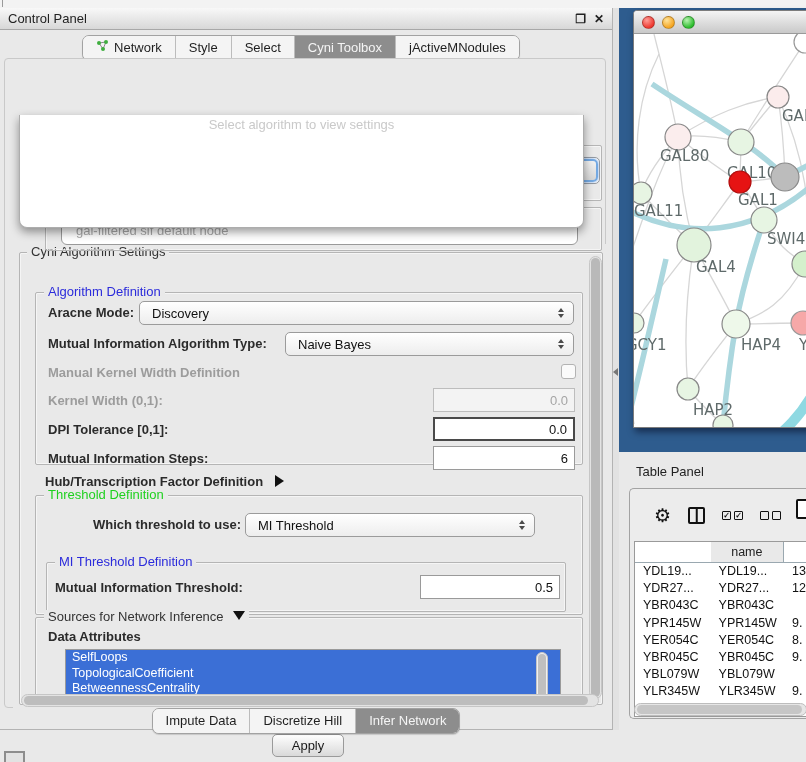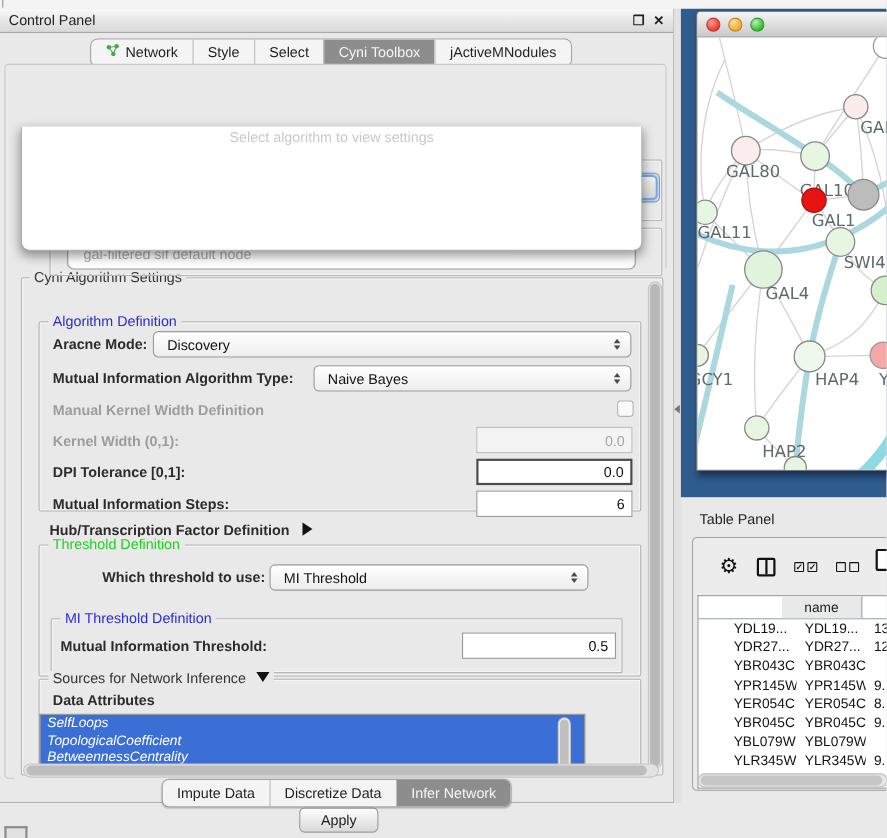--- a/index.html
+++ b/index.html
@@ -133,22 +133,22 @@
   .tri-down { display:inline-block; width:0; height:0; border-left:6px solid transparent; border-right:6px solid transparent; border-top:9px solid #111; vertical-align:1px; }
 
   #alg-box { left:22px; top:48px; width:548px; height:173px; }
   #thr-box { left:22px; top:251px; width:548px; height:120px; }
   #mi-box  { position:absolute; left:10px; top:66px; width:520px; height:50px; }
   #src-box { left:22px; top:373px; width:548px; height:86px; }
   .gb-title.blue { color:#2b2bdb; }
   .gb-title.green { color:#1fd11f; }
 
   #attr-list {
-    position:absolute; left:0; top:31px; width:496px; height:56px;
-    background:#3b6fd6; border:1px solid #9a9a9a; overflow:hidden;font-style:italic;
+    position:absolute; left:29px; top:31px; width:496px; height:56px;
+    background:#3b6fd6; border:1px solid #9a9a9a; overflow:hidden;
   }
   .attr-item { color:#ffffff; font-size:12.5px; line-height:15.6px; padding-left:6px; white-space:nowrap; }
   #attr-vscroll { position:absolute; right:12px; top:2px; width:12px; height:52px; background:#f0f0f0; border-radius:6px; }
   #attr-vscroll .vthumb { top:1px; bottom:1px; background:#bfbfbf; }
 
   #apply-btn {
     left:267px; top:675px; width:72px; height:23px;
     background:linear-gradient(#fefefe,#d9d9d9);
     border:1px solid #9a9a9a; border-radius:5px;
     font-size:13px; color:#1a1a1a; text-align:center; line-height:21px;
@@ -195,21 +195,21 @@
   .pairbox { display:flex; gap:3px; }
   .mini-box { width:9px; height:9px; border:1.5px solid #111; border-radius:1px; font-size:8px; line-height:8px; font-weight:bold; color:#111; text-align:center; }
   #icon-doc { position:absolute; right:-6px; top:6px; width:16px; height:20px; border:2.5px solid #111; background:#fff; border-radius:2px; }
 
   #data-table { position:absolute; left:4px; top:52px; width:173px; height:176px;
     background:#ffffff; border:1px solid #9a9a9a; border-right:none; overflow:hidden; }
   #thead { display:flex; height:21px; border-bottom:1px solid #9aa8b0; }
   .th { font-size:12.5px; color:#222; text-align:center; line-height:20px;
     border-right:1px solid #9aa8b0; background:#e9e9e9; overflow:hidden; white-space:nowrap; }
   .th.blue { background:#b8dcec;margin-top:26px; }
-  .tr { display:flex; height:17.2px;padding-left:24px; }
+  .tr { display:flex; height:17.2px; }
   .td { font-size:12.5px; color:#111; line-height:17px; padding-left:8px;
     overflow:hidden; white-space:nowrap; }
   #table-hscroll { position:absolute; left:4px; top:214px; width:173px; height:13px;
     background:#e6e6e6; border:1px solid #bdbdbd; border-radius:7px; }
   #table-hscroll .hthumb { left:2px; right:4px; background:#c6c6c6; }
 
   
   #partial-icon { left:4px; top:751px; width:21px; height:11px;
     border:2px solid #8d8d8d; border-bottom:none; background:#e2e2e2; }
 
@@ -371,21 +371,21 @@
 
     <div id="apply-btn" class="abs">Apply</div>
   </div>
 
   <div id="bottom-tabbar" class="tabbar">
     <div class="tabgroup" id="bottom-tabgroup">
         <div class="tab">
           <span>Impute Data</span>
         </div>
         <div class="tab">
-          <span>Discretize Data</span>
+          <span>Discretize Hill</span>
         </div>
         <div class="tab selected">
           <span>Infer Network</span>
         </div>
       </div>
   </div>
 </div>
 
 <div id="gutter" class="abs"></div>
 <div id="gutter-arrow" class="abs"></div>

